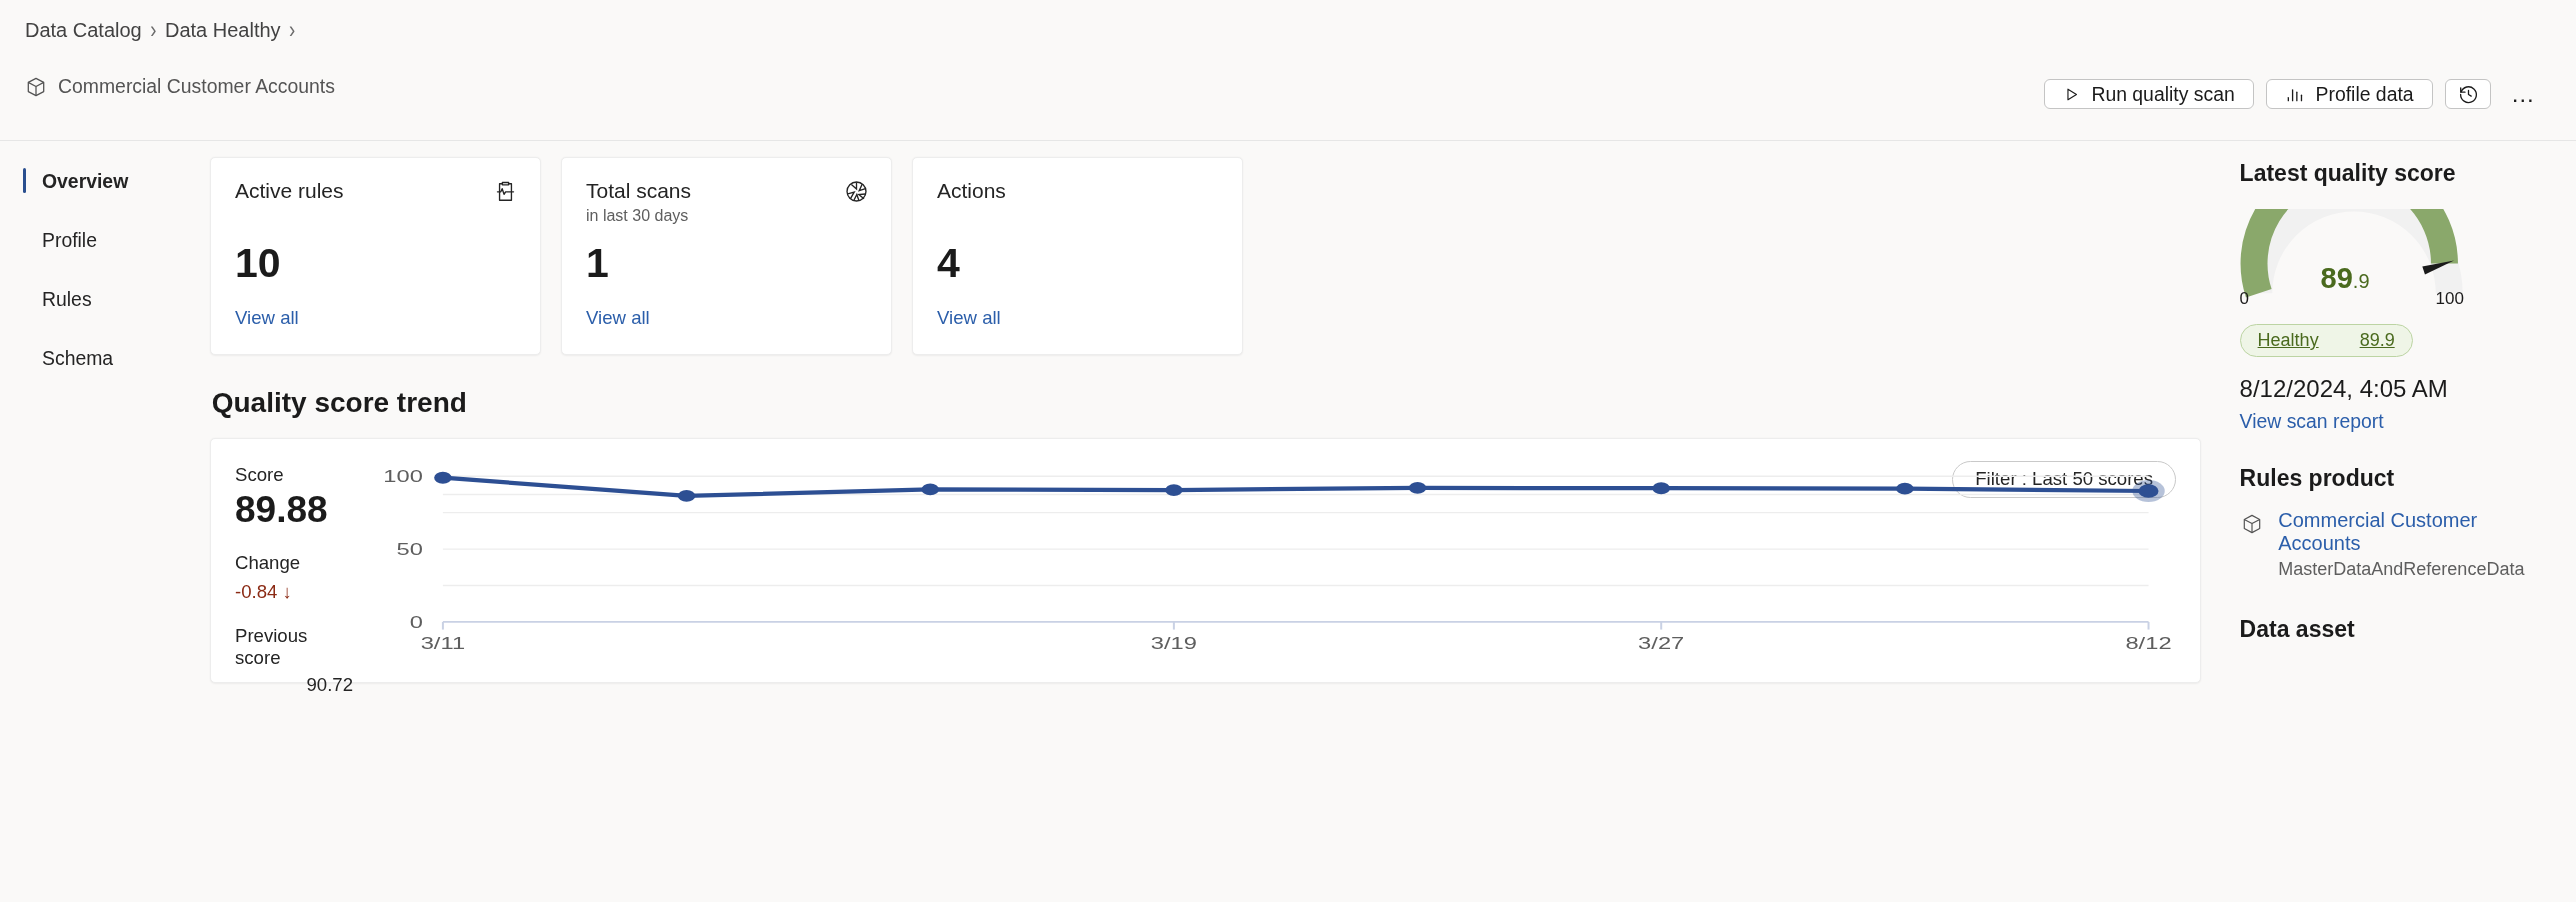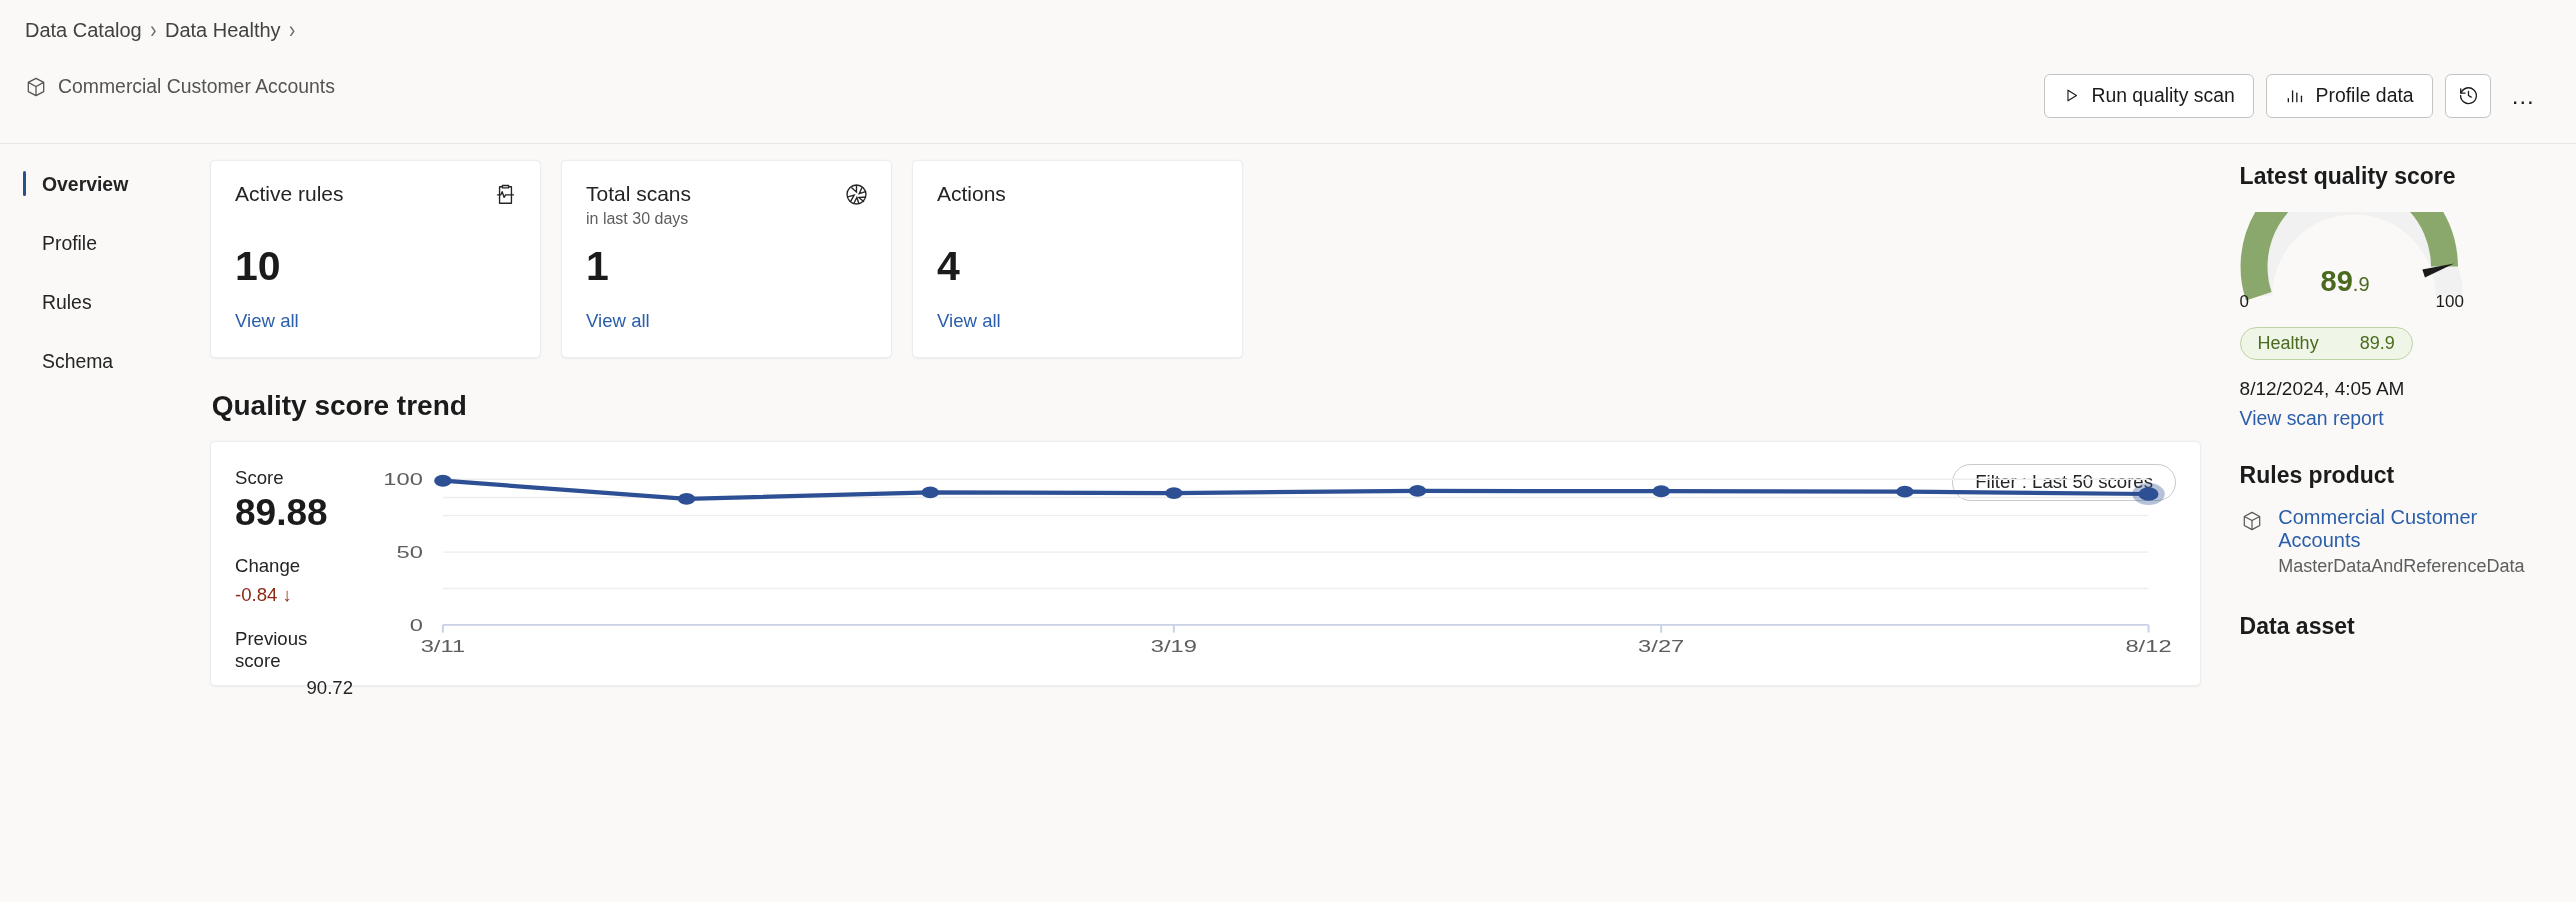--- a/index.html
+++ b/index.html
@@ -39,21 +39,21 @@
     margin-top: 13.5px;
   }
   .subtitle-text { font-size: 19.4px; color: #545454; }
 
   .header-actions {
     display: flex; align-items: center; gap: 12px;
     padding-top: 12px; padding-right: 6.8px;
   }
   .btn {
     display: inline-flex; align-items: center; gap: 11px;
-    height: 44px; padding: 0 18.6px;
+    height: 30px; padding: 0 18.6px;
     border: 0.8px solid #c4c4c4; border-radius: 6px;
     background: #ffffff; color: #1b1b1b;
     font-size: 19.4px; font-family: "Liberation Sans", sans-serif;
     cursor: pointer; white-space: nowrap;
   }
   .btn-icon-only { width: 46px; padding: 0; justify-content: center; }
   .ellipsis-btn {
     width: 41px; height: 41px; border: none; background: none;
     display: flex; align-items: center; justify-content: center;
     font-size: 24px; color: #1b1b1b; cursor: pointer; letter-spacing: 1.7px;
@@ -161,23 +161,23 @@
   .gauge-val {
     position: absolute; left: 81px; bottom: 15px;
     font-size: 29px; font-weight: 700; color: #4a6a1e;
   }
   .gauge-val .dec { font-size: 20px; font-weight: 400; }
 
   .badge {
     display: inline-flex; align-items: center; gap: 41px;
     margin-top: 13.5px; padding: 5px 17px;
     border: 0.8px solid #bcd4a3; border-radius: 17px;
-    background: #eff5e7; color: #4a6a1e; font-size: 18px;
-  }
-  .rail-date { font-size: 19px; color: #1b1b1b; margin-top: 18.6px; }
+    background: #eff5e7; color: #4a6a1e; font-size: 18px; text-decoration: underline;
+  }
+  .rail-date { font-size: 24px; color: #1b1b1b; margin-top: 18.6px; }
   .rail-link { font-size: 19.4px; color: #2b5eaa; margin-top: 6.8px; cursor: pointer; display: inline-block; }
 
   .rail-block { margin-top: 32px; }
   .domain-row { display: flex; align-items: center; gap: 13.5px; margin-top: 15px; }
   .domain-chip {
     width: 29px; height: 29px; border-radius: 5px;
     border: 0.8px solid #e0a0a0; background: #fdf3f3; color: #a4262c;
     display: flex; align-items: center; justify-content: center;
     font-size: 18px;
   }

